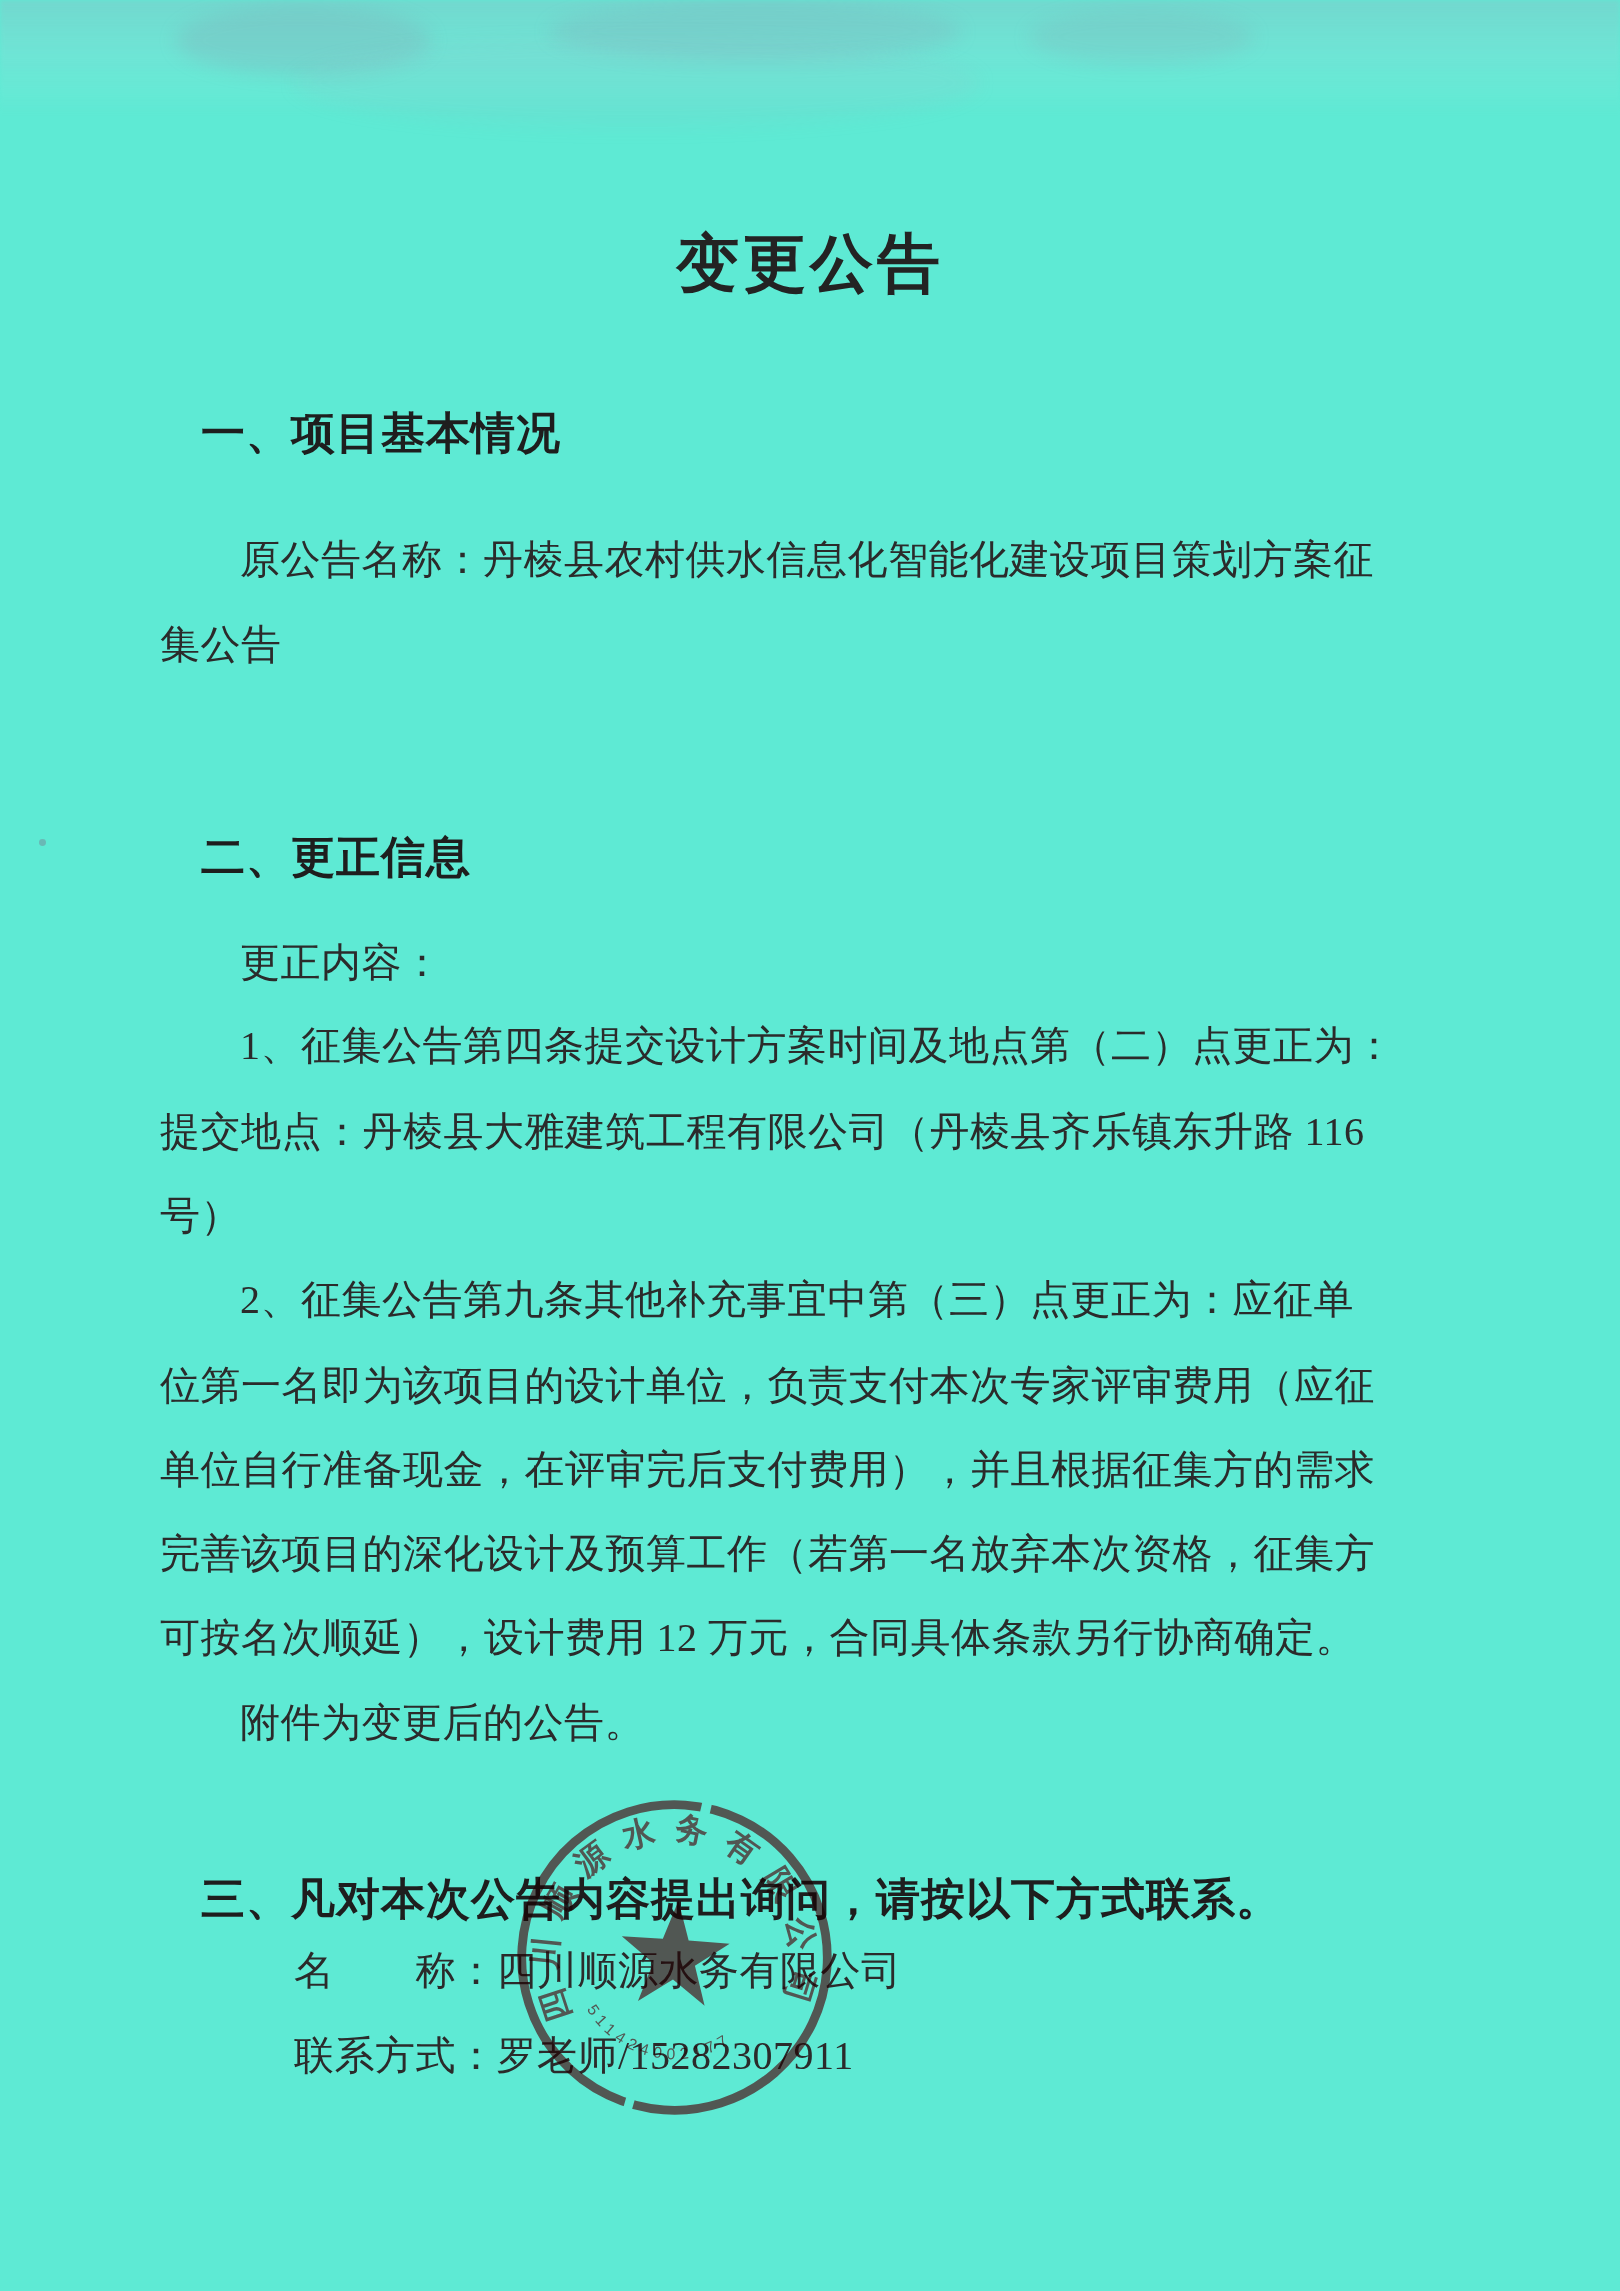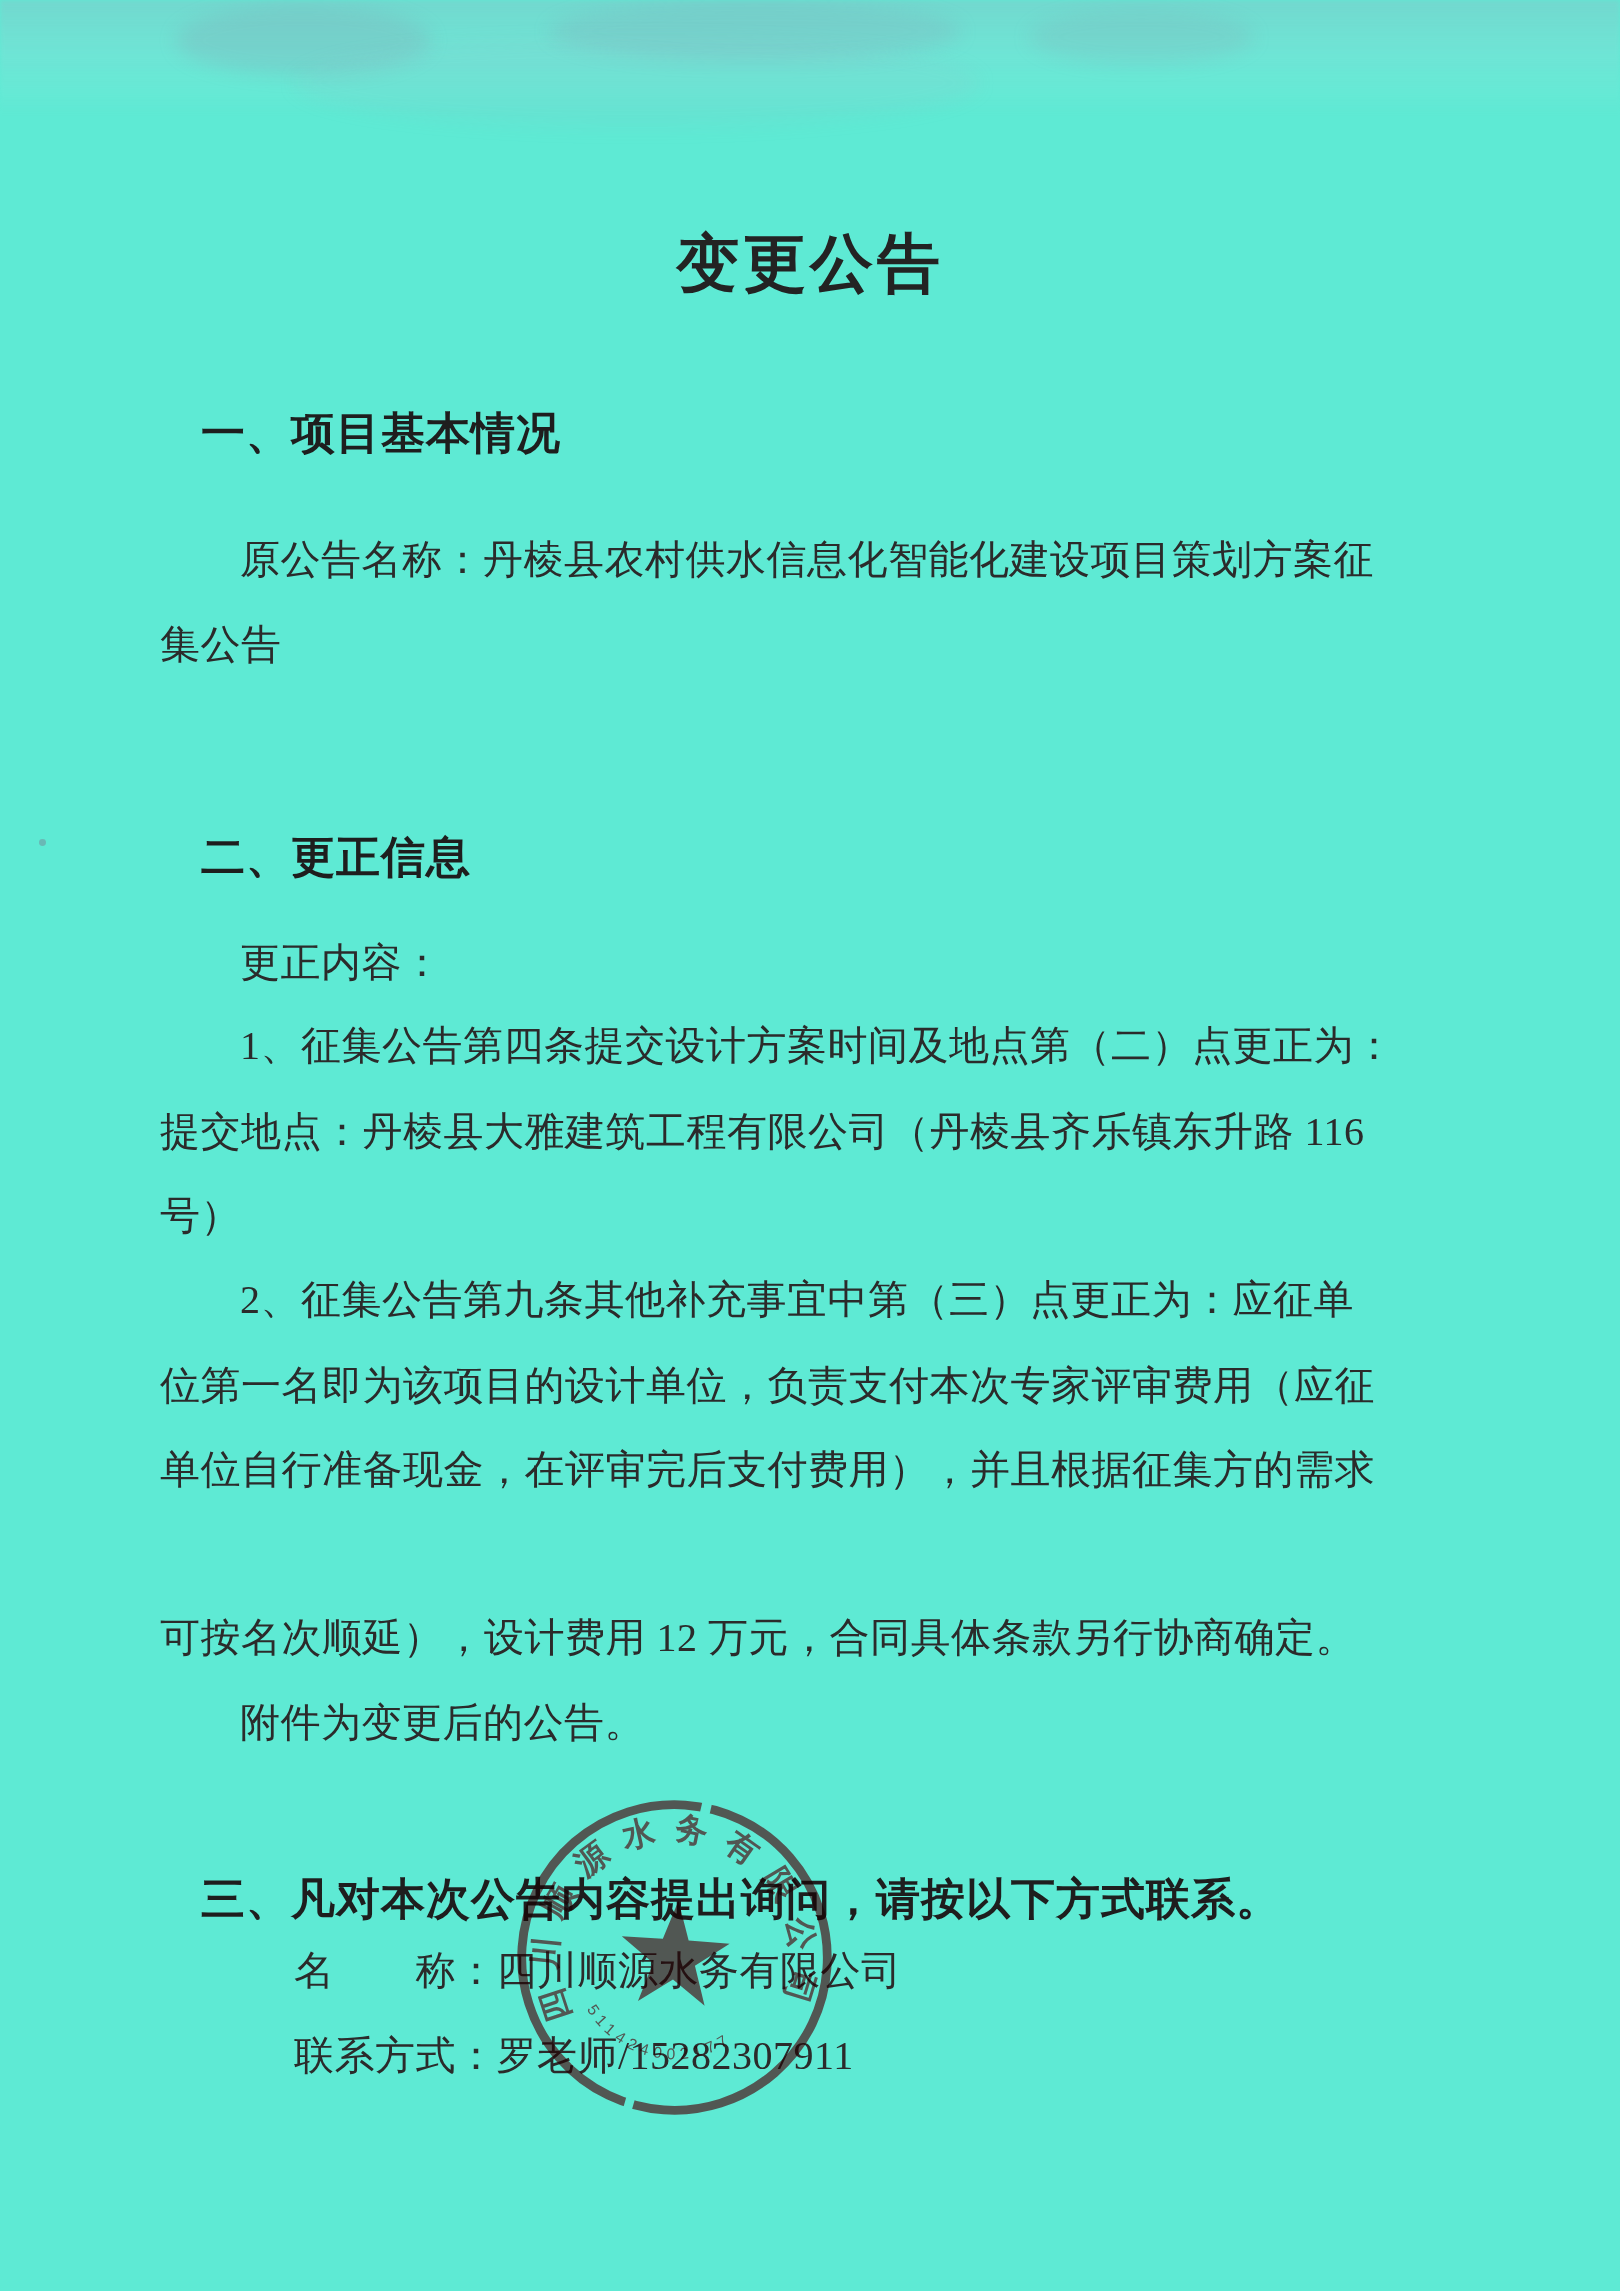--- a/index.html
+++ b/index.html
@@ -107,20 +107,21 @@
   <div class="line flush" style="top:616px">集公告</div>
 
   <div class="heading" style="top:828px">二、更正信息</div>
   <div class="line indent" style="top:934px">更正内容：</div>
   <div class="line indent" style="top:1017px">1、征集公告第四条提交设计方案时间及地点第（二）点更正为：</div>
   <div class="line flush" style="top:1103px">提交地点：丹棱县大雅建筑工程有限公司（丹棱县齐乐镇东升路 116</div>
   <div class="line flush" style="top:1187px">号）</div>
   <div class="line indent" style="top:1271px">2、征集公告第九条其他补充事宜中第（三）点更正为：应征单</div>
   <div class="line flush" style="top:1357px">位第一名即为该项目的设计单位，负责支付本次专家评审费用（应征</div>
   <div class="line flush" style="top:1441px">单位自行准备现金，在评审完后支付费用），并且根据征集方的需求</div>
+  <div class="line flush" style="top:1525px">完善该项目的深化设计及预算工作（若第一名放弃本次资格，征集方</div>
   <div class="line flush" style="top:1609px">可按名次顺延），设计费用 12 万元，合同具体条款另行协商确定。</div>
   <div class="line indent" style="top:1694px">附件为变更后的公告。</div>
 
   <div class="heading" style="top:1870px">三、凡对本次公告内容提出询问，请按以下方式联系。</div>
   <div class="line contact" style="top:1942px">名　　称：四川顺源水务有限公司</div>
   <div class="line contact" style="top:2027px">联系方式：罗老师/15282307911</div>
 
   <div class="seal">
     <svg viewBox="0 0 340 340">
 

